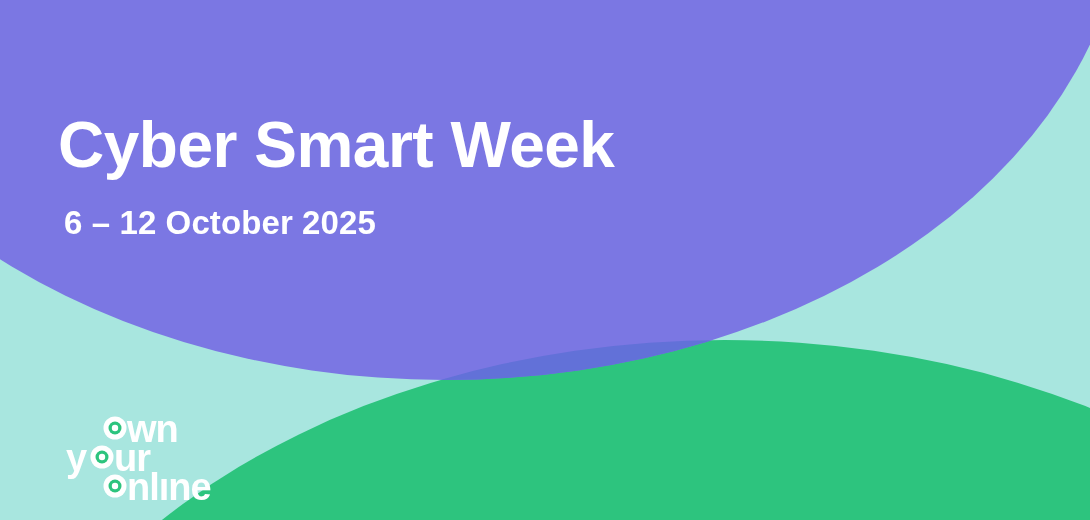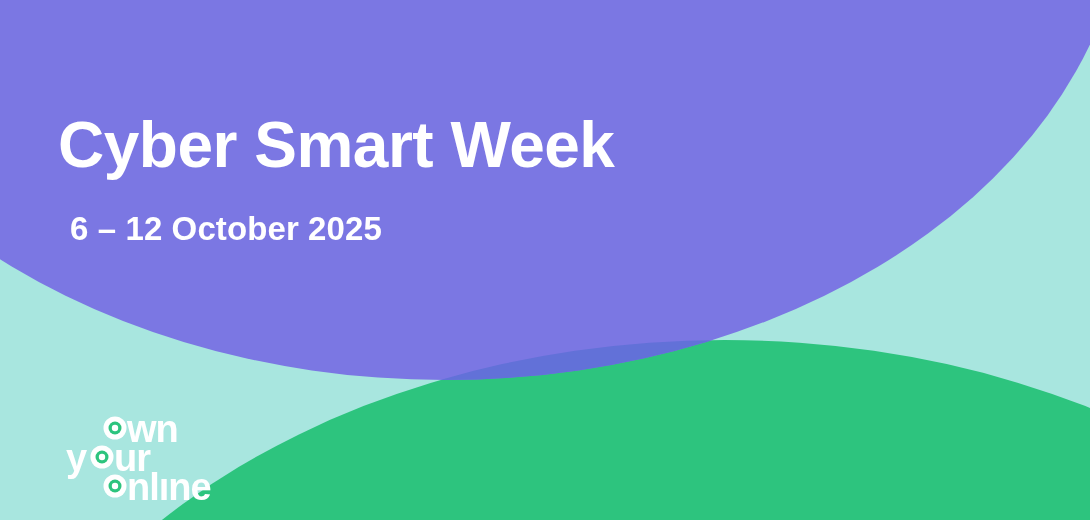--- a/index.html
+++ b/index.html
@@ -38,21 +38,21 @@
   .headline {
     margin: 0;
     font-size: 64px;
     line-height: 1.04;
     font-weight: 700;
     letter-spacing: -0.5px;
     color: #ffffff;
     white-space: nowrap;
   }
   .subhead {
-    margin: 12px;
+    margin: 6px;
     padding-top: 20px;
     font-size: 33px;
     line-height: 1.1;
     font-weight: 700;
     letter-spacing: 0.1px;
     color: #ffffff;
     white-space: nowrap;
   }
 
   

